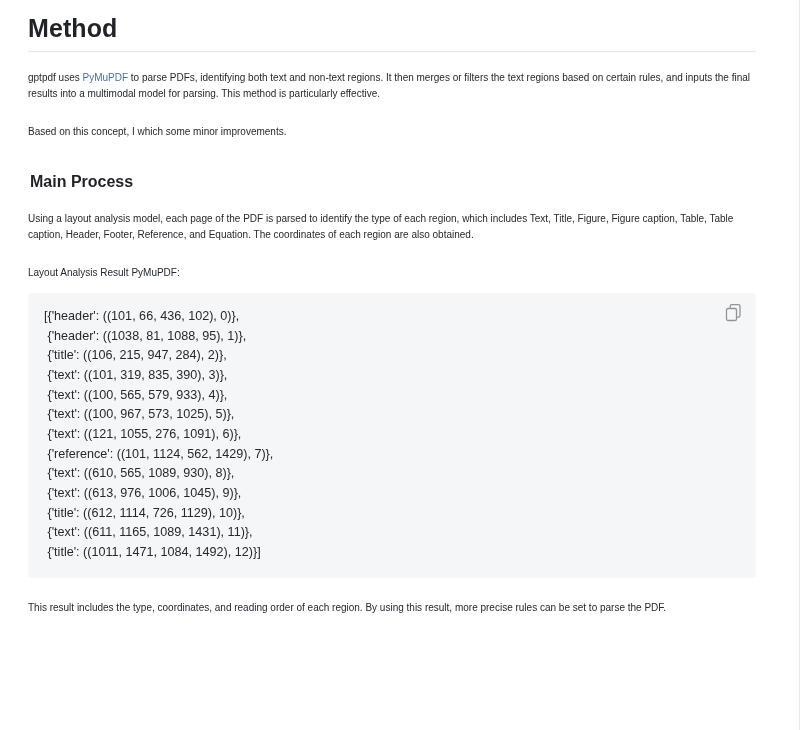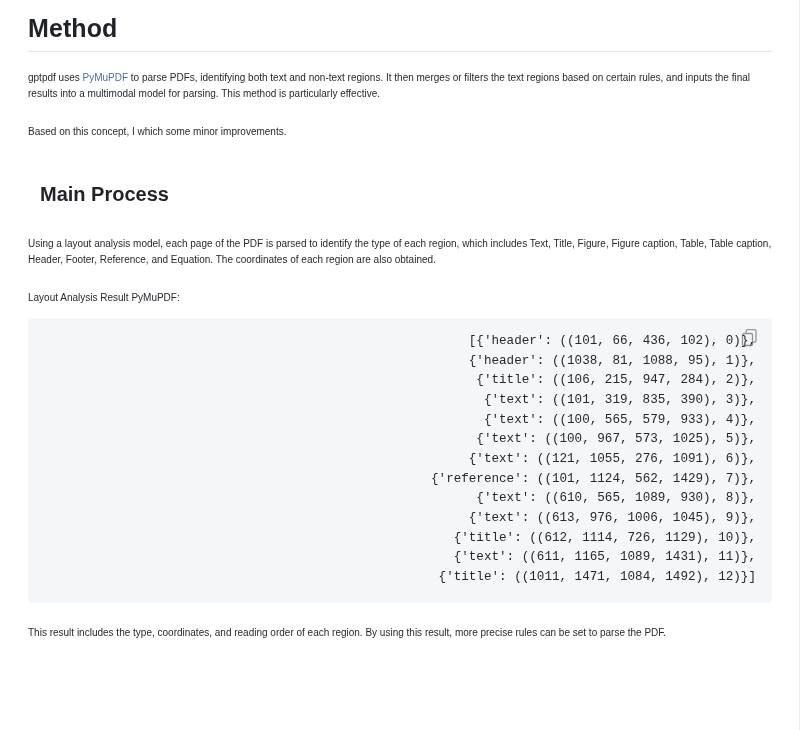--- a/index.html
+++ b/index.html
@@ -12,44 +12,44 @@
     height: 730px;
     font-family: "Liberation Sans", sans-serif;
     color: #1f2328;
     overflow: hidden;
   }
   .page {
     position: relative;
     width: 800px;
     height: 516px;
     box-sizing: border-box;
-    padding: 0 28px 0 28px;
+    padding: 0 44px 0 28px;
   }
   .right-rule {
     position: absolute;
     top: 0;
     right: 0;
     width: 1px;
     height: 730px;
     background: #e8eaed;
   }
   h1.section-title {
     font-size: 25px;
     font-weight: 700;
     letter-spacing: 0.1px;
     margin: 0;
     padding-top: 14px;
     padding-bottom: 8px;
     color: #1f2328;
     border-bottom: 1px solid #e4e6e9;
   }
   h2.sub-title {
-    font-size: 20px;
+    font-size: 16px;
     font-weight: 700;
-    margin: 12px;
+    margin: 2px;
     padding-top: 4px;
     color: #1f2328;
   }
   p.para {
     font-size: 10px;
     line-height: 1.62;
     color: #24292f;
     margin: 0;
   }
   .spacer-18 { height: 18px; }
@@ -57,27 +57,26 @@
   .spacer-26 { height: 26px; }
   .code-block {
     position: relative;
     background: #f5f6f7;
     border-radius: 4px;
     padding: 14px 16px 16px 16px;
     margin-top: 12px;
   }
   .code-block pre {
     margin: 0;
-    font-family: Liberation Mono, monospace;
+    font-family: Liberation Sans, sans-serif;
     font-size: 12.6px;
     line-height: 1.56;
     color: #24292f;
     white-space: pre;
     overflow: hidden;
-    text-align: right;
   }
   .copy-btn {
     position: absolute;
     top: 10px;
     right: 12px;
     width: 20px;
     height: 20px;
     cursor: pointer;
     opacity: 0.62;
   }

